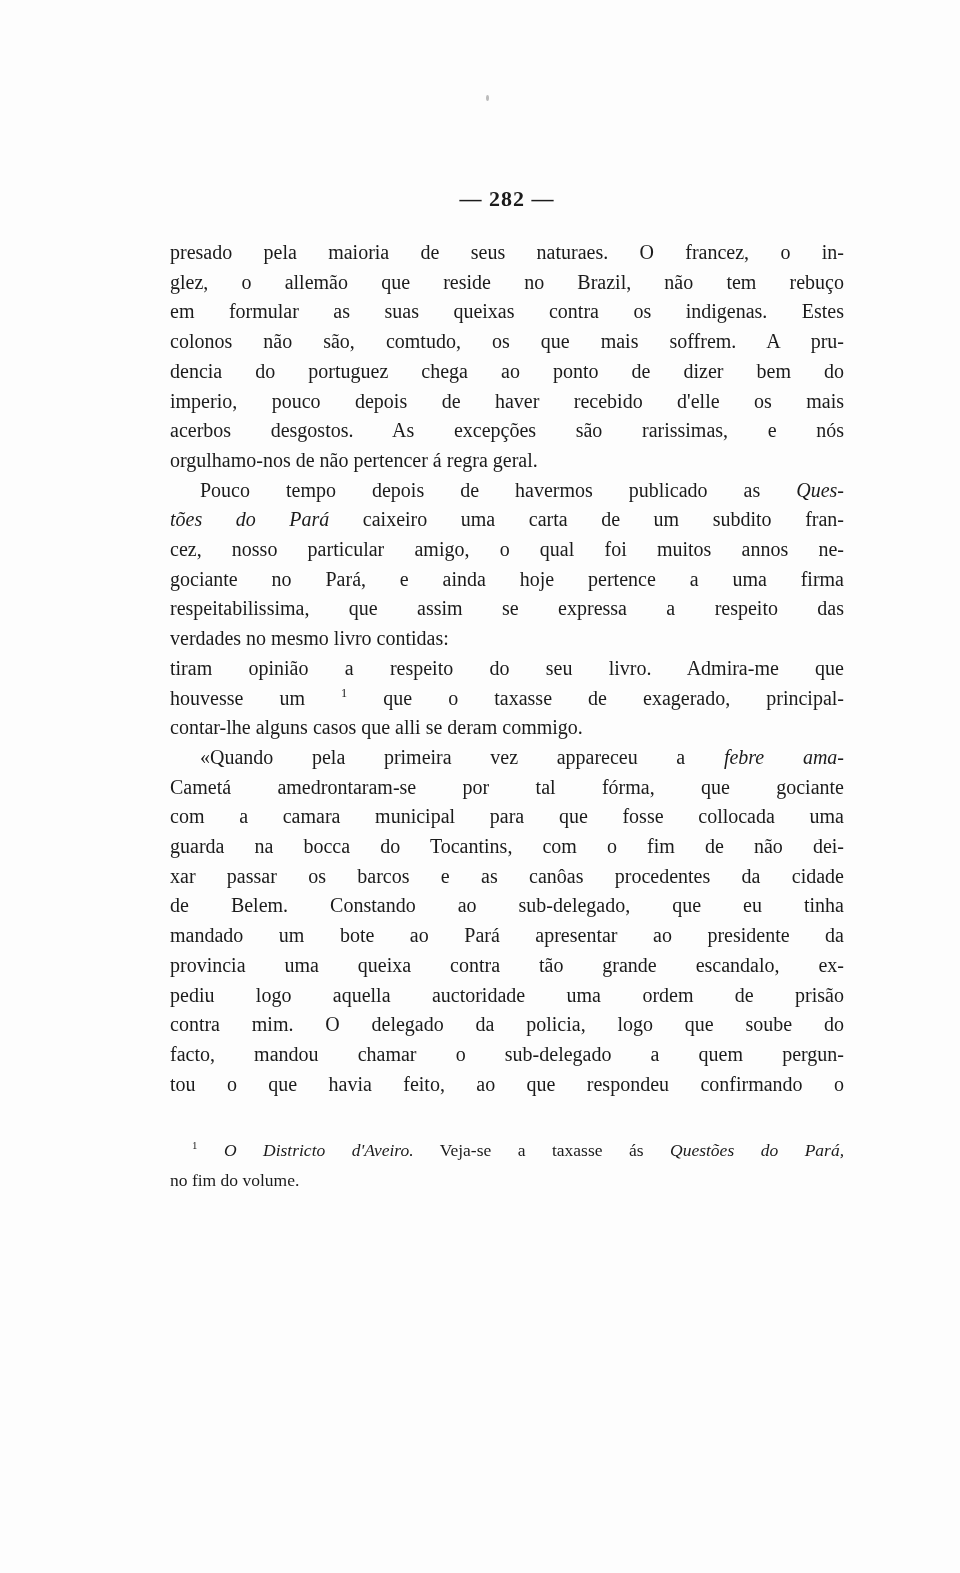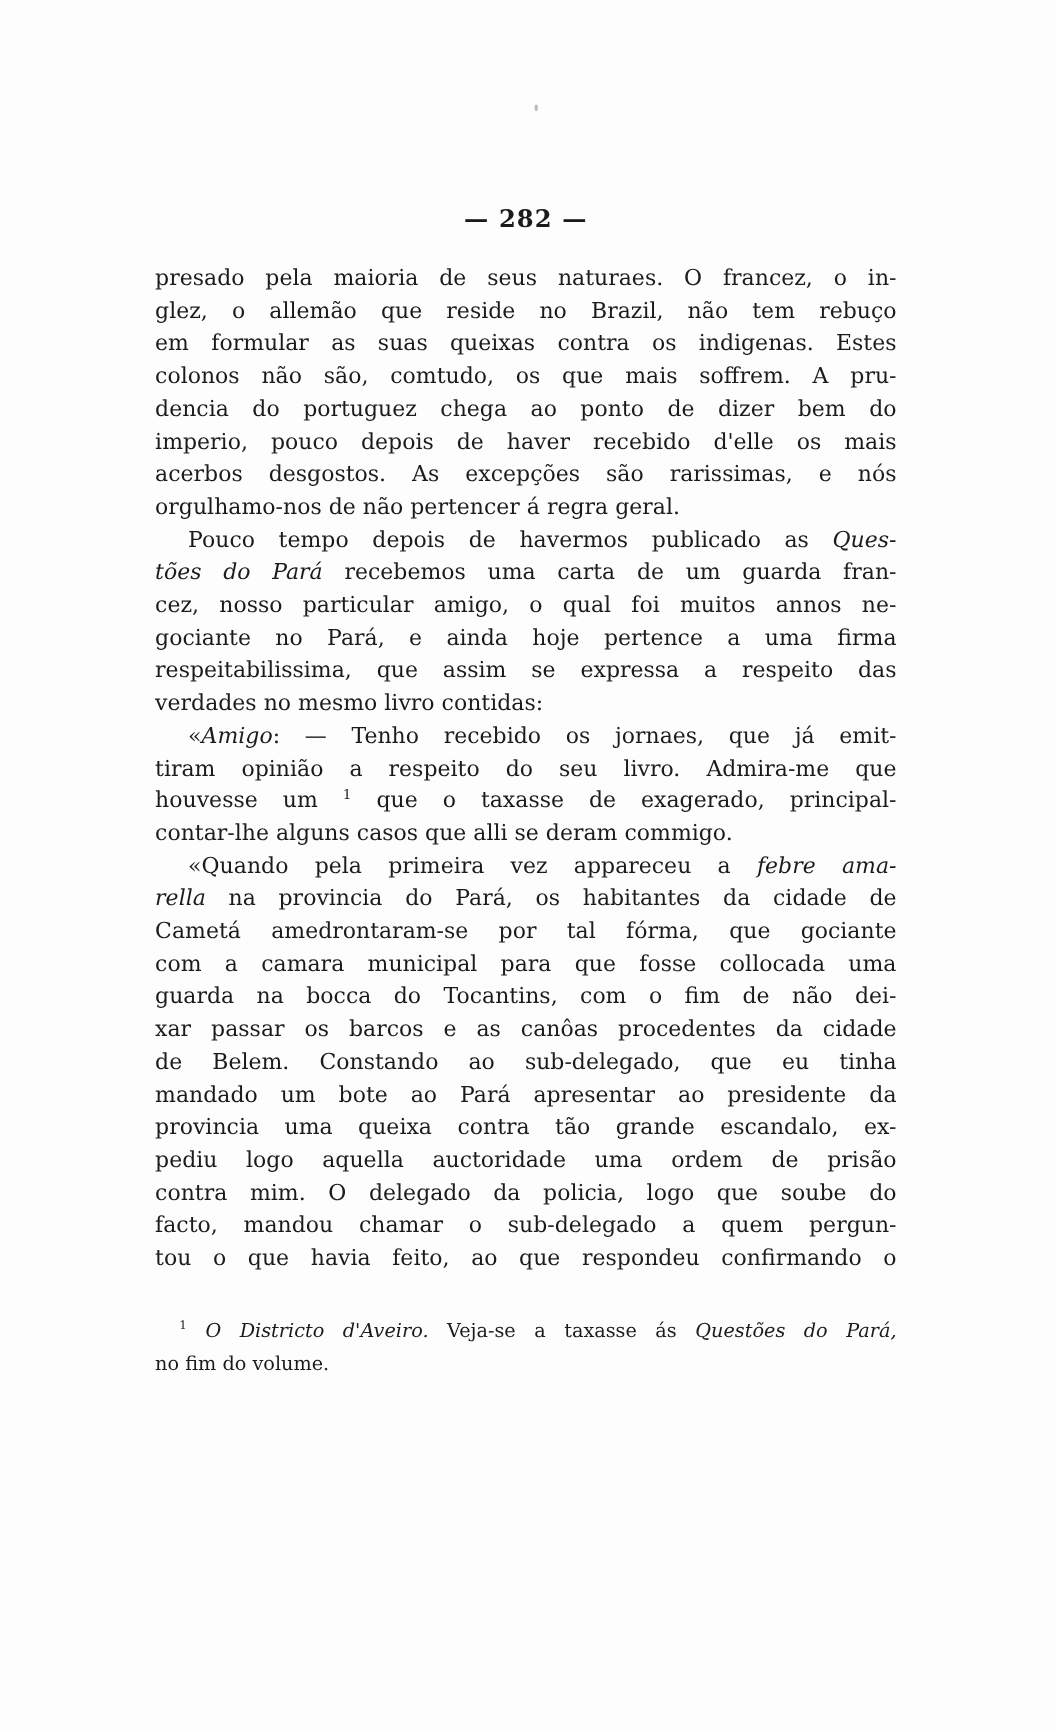--- a/index.html
+++ b/index.html
@@ -19,23 +19,24 @@
     left: 486px;
     top: 95px;
     width: 3px;
     height: 6px;
     background: #9a9a9a;
     border-radius: 50%;
     opacity: .65;
   }
   .content {
     position: absolute;
-    left: 141px;
+    left: 170px;
     top: 0;
     width: 674px;
+    font-family: Liberation Serif, serif;
   }
   .page-number {
     margin-top: 186px;
     margin-bottom: 26px;
     text-align: center;
     font-weight: bold;
     font-size: 22px;
     letter-spacing: 1px;
   }
   .body-text { font-size: 20px; }
@@ -73,35 +74,33 @@
           <div class="line"><span>glez, o allemão que reside no Brazil, não tem rebuço</span></div>
           <div class="line"><span>em formular as suas queixas contra os indigenas. Estes</span></div>
           <div class="line"><span>colonos não são, comtudo, os que mais soffrem. A pru-</span></div>
           <div class="line"><span>dencia do portuguez chega ao ponto de dizer bem do</span></div>
           <div class="line"><span>imperio, pouco depois de haver recebido d'elle os mais</span></div>
           <div class="line"><span>acerbos desgostos. As excepções são rarissimas, e nós</span></div>
           <div class="line last"><span>orgulhamo-nos de não pertencer á regra geral.</span></div>
         </div>
         <div class="paragraph">
           <div class="line first"><span>Pouco tempo depois de havermos publicado as </span><span class="italic">Ques-</span></div>
-          <div class="line"><span class="italic">tões do Pará</span><span> recebemos uma carta de um guarda fran-</span></div>
+          <div class="line"><span class="italic">tões do Pará</span><span> caixeiro uma carta de um subdito fran-</span></div>
           <div class="line"><span>cez, nosso particular amigo, o qual foi muitos annos ne-</span></div>
           <div class="line"><span>gociante no Pará, e ainda hoje pertence a uma firma</span></div>
           <div class="line"><span>respeitabilissima, que assim se expressa a respeito das</span></div>
           <div class="line last"><span>verdades no mesmo livro contidas:</span></div>
         </div>
         <div class="paragraph">
-          <div class="line first"><span>«</span><span class="italic">Amigo</span><span>: — Tenho recebido os jornaes, que já emit-</span></div>
           <div class="line"><span>tiram opinião a respeito do seu livro. Admira-me que</span></div>
           <div class="line"><span>houvesse um </span><span class="sup">1</span><span> que o taxasse de exagerado, principal-</span></div>
           <div class="line last"><span>contar-lhe alguns casos que alli se deram commigo.</span></div>
         </div>
         <div class="paragraph">
           <div class="line first"><span>«Quando pela primeira vez appareceu a </span><span class="italic">febre ama-</span></div>
-          <div class="line"><span class="italic">rella</span><span> na provincia do Pará, os habitantes da cidade de</span></div>
           <div class="line"><span>Cametá amedrontaram-se por tal fórma, que gociante</span></div>
           <div class="line"><span>com a camara municipal para que fosse collocada uma</span></div>
           <div class="line"><span>guarda na bocca do Tocantins, com o fim de não dei-</span></div>
           <div class="line"><span>xar passar os barcos e as canôas procedentes da cidade</span></div>
           <div class="line"><span>de Belem. Constando ao sub-delegado, que eu tinha</span></div>
           <div class="line"><span>mandado um bote ao Pará apresentar ao presidente da</span></div>
           <div class="line"><span>provincia uma queixa contra tão grande escandalo, ex-</span></div>
           <div class="line"><span>pediu logo aquella auctoridade uma ordem de prisão</span></div>
           <div class="line"><span>contra mim. O delegado da policia, logo que soube do</span></div>
           <div class="line"><span>facto, mandou chamar o sub-delegado a quem pergun-</span></div>

